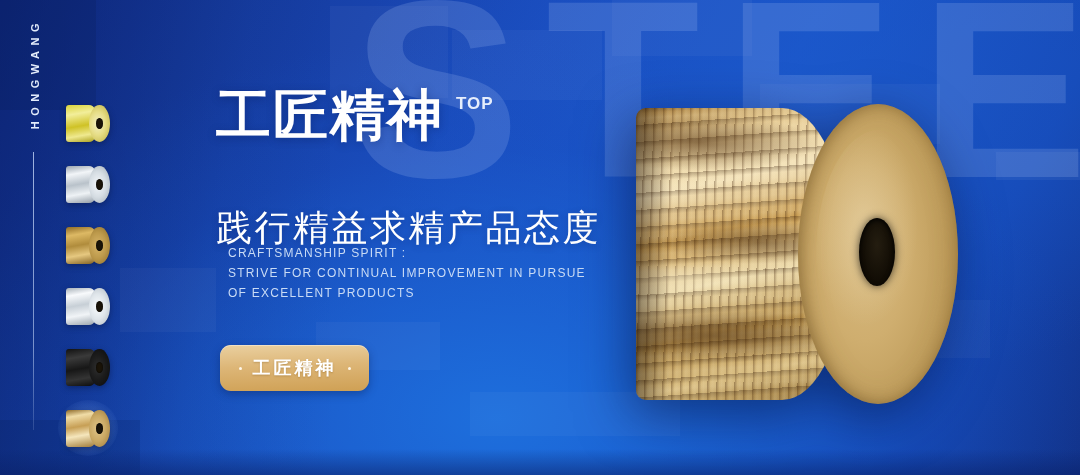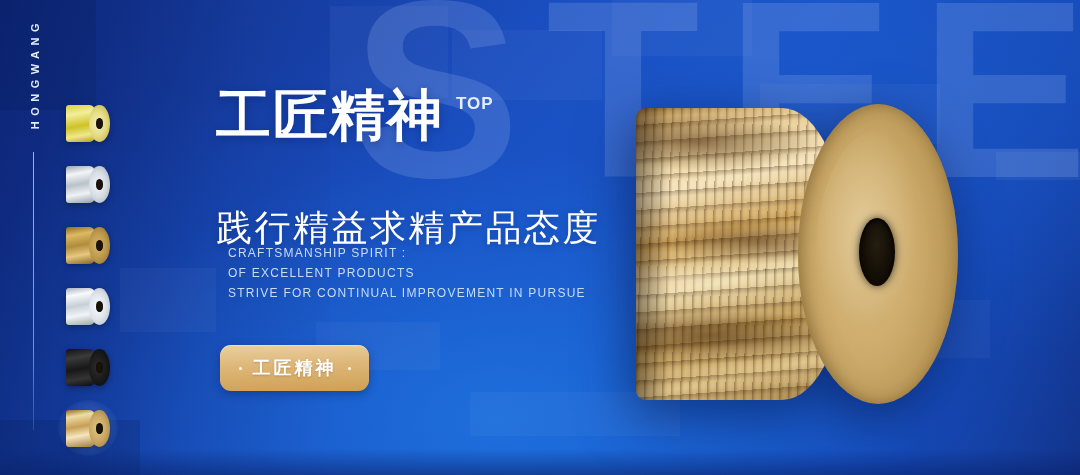--- a/index.html
+++ b/index.html
@@ -337,22 +337,22 @@
 
   <div class="title-row">
     <div class="title-main">工匠精神</div>
     <div class="title-sup">TOP</div>
   </div>
 
   <div class="subtitle">践行精益求精产品态度</div>
 
   <div class="eng-block" id="eng-block">
       <div>CRAFTSMANSHIP SPIRIT :</div>
+      <div>STRIVE FOR CONTINUAL IMPROVEMENT IN PURSUE</div>
       <div>OF EXCELLENT PRODUCTS</div>
-      <div>STRIVE FOR CONTINUAL IMPROVEMENT IN PURSUE</div>
     </div>
 
   <button class="gold-btn">
     <span class="dot"></span>
     <span class="btn-label">工匠精神</span>
     <span class="dot"></span>
   </button>
 
   <div class="hero">
     <div class="hero-body"></div>

